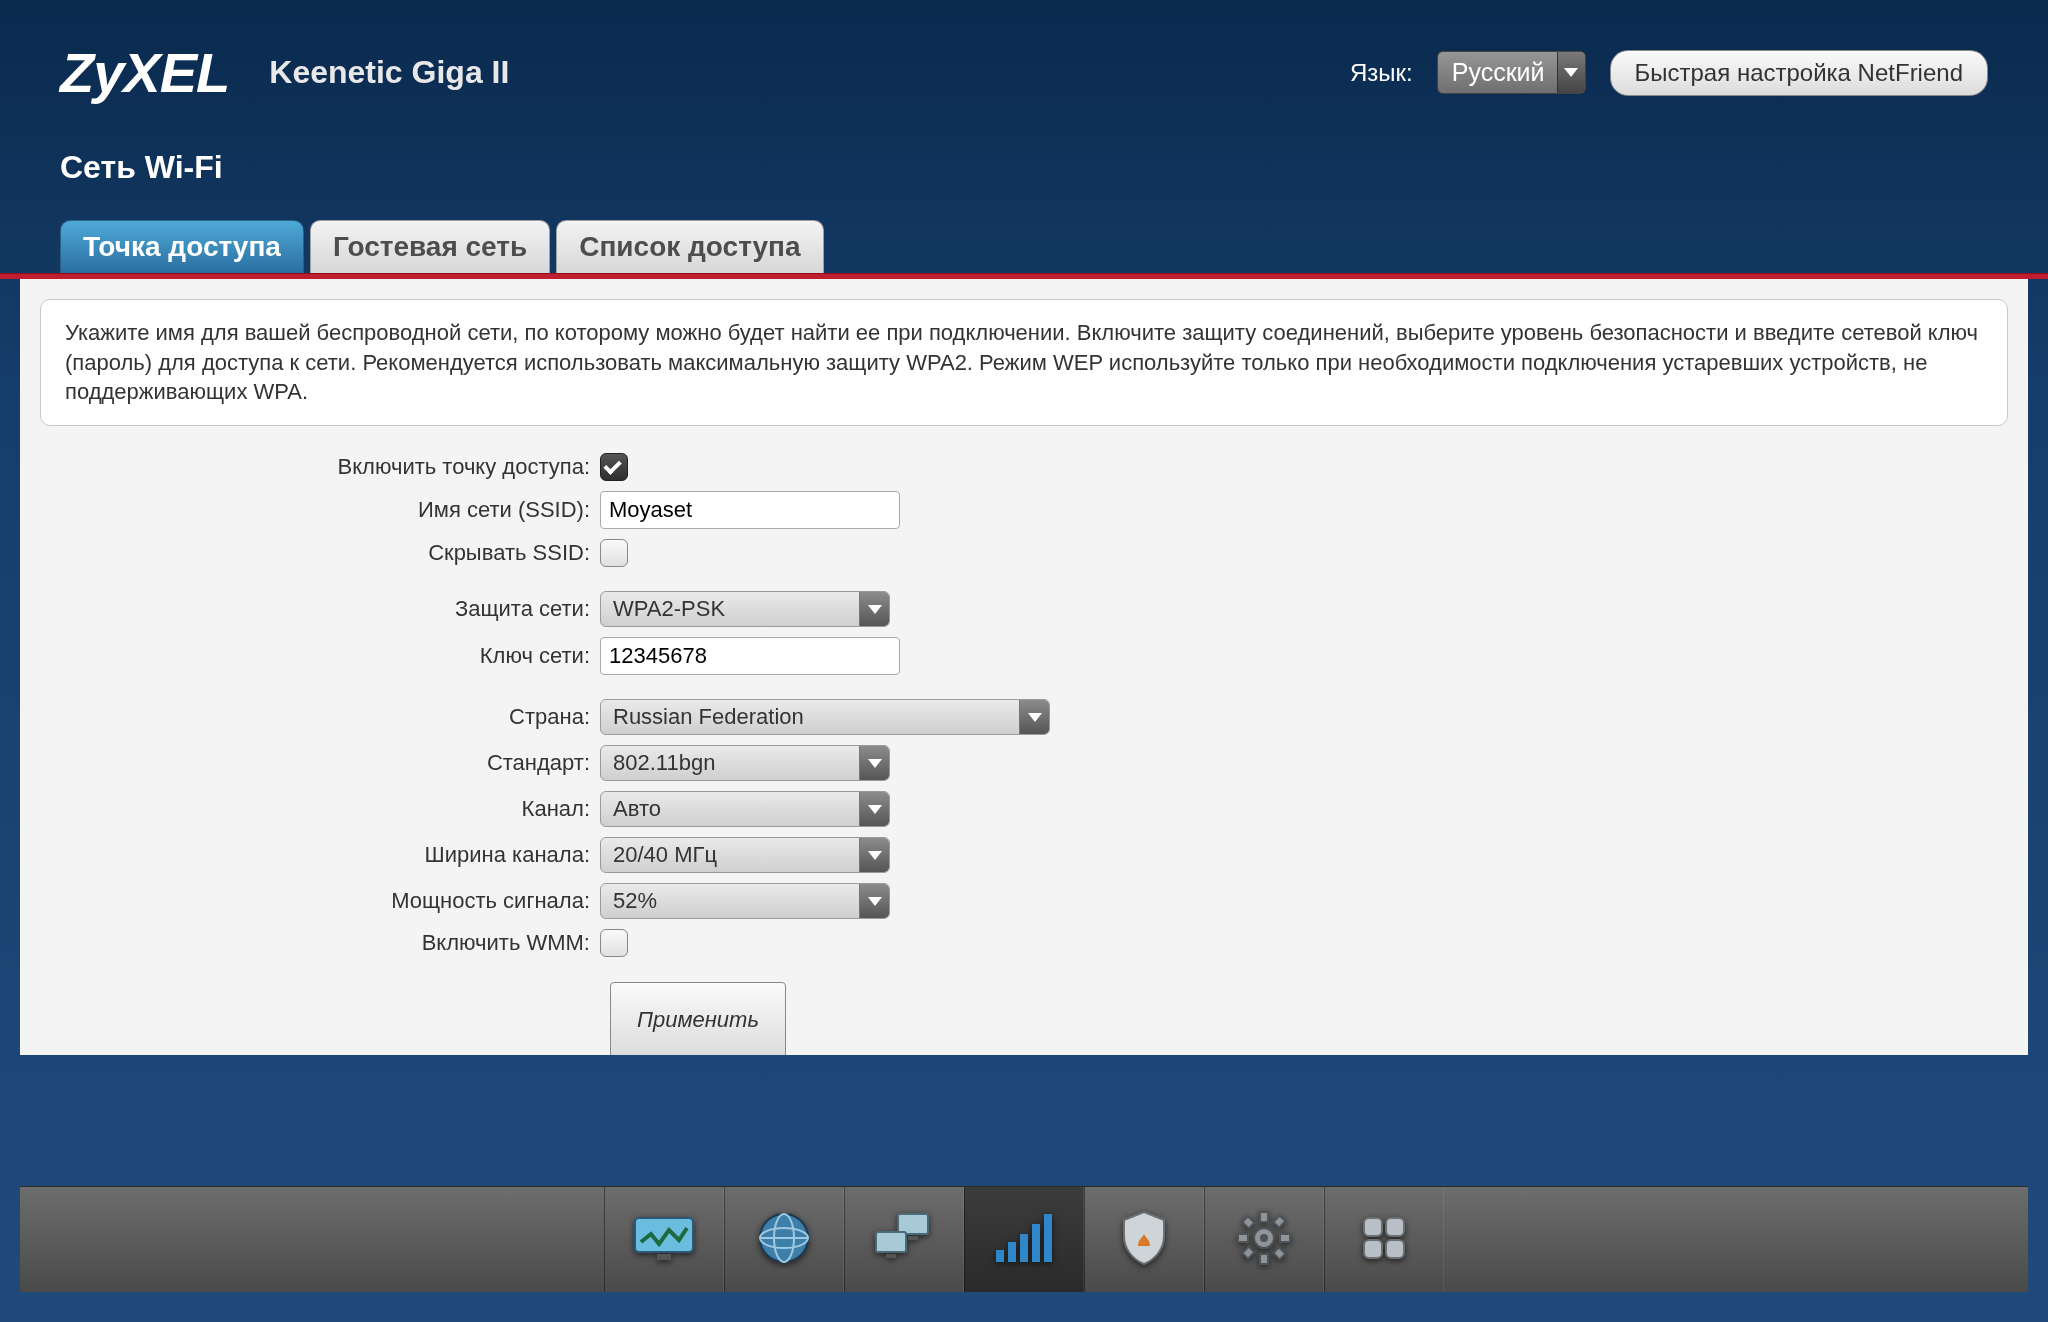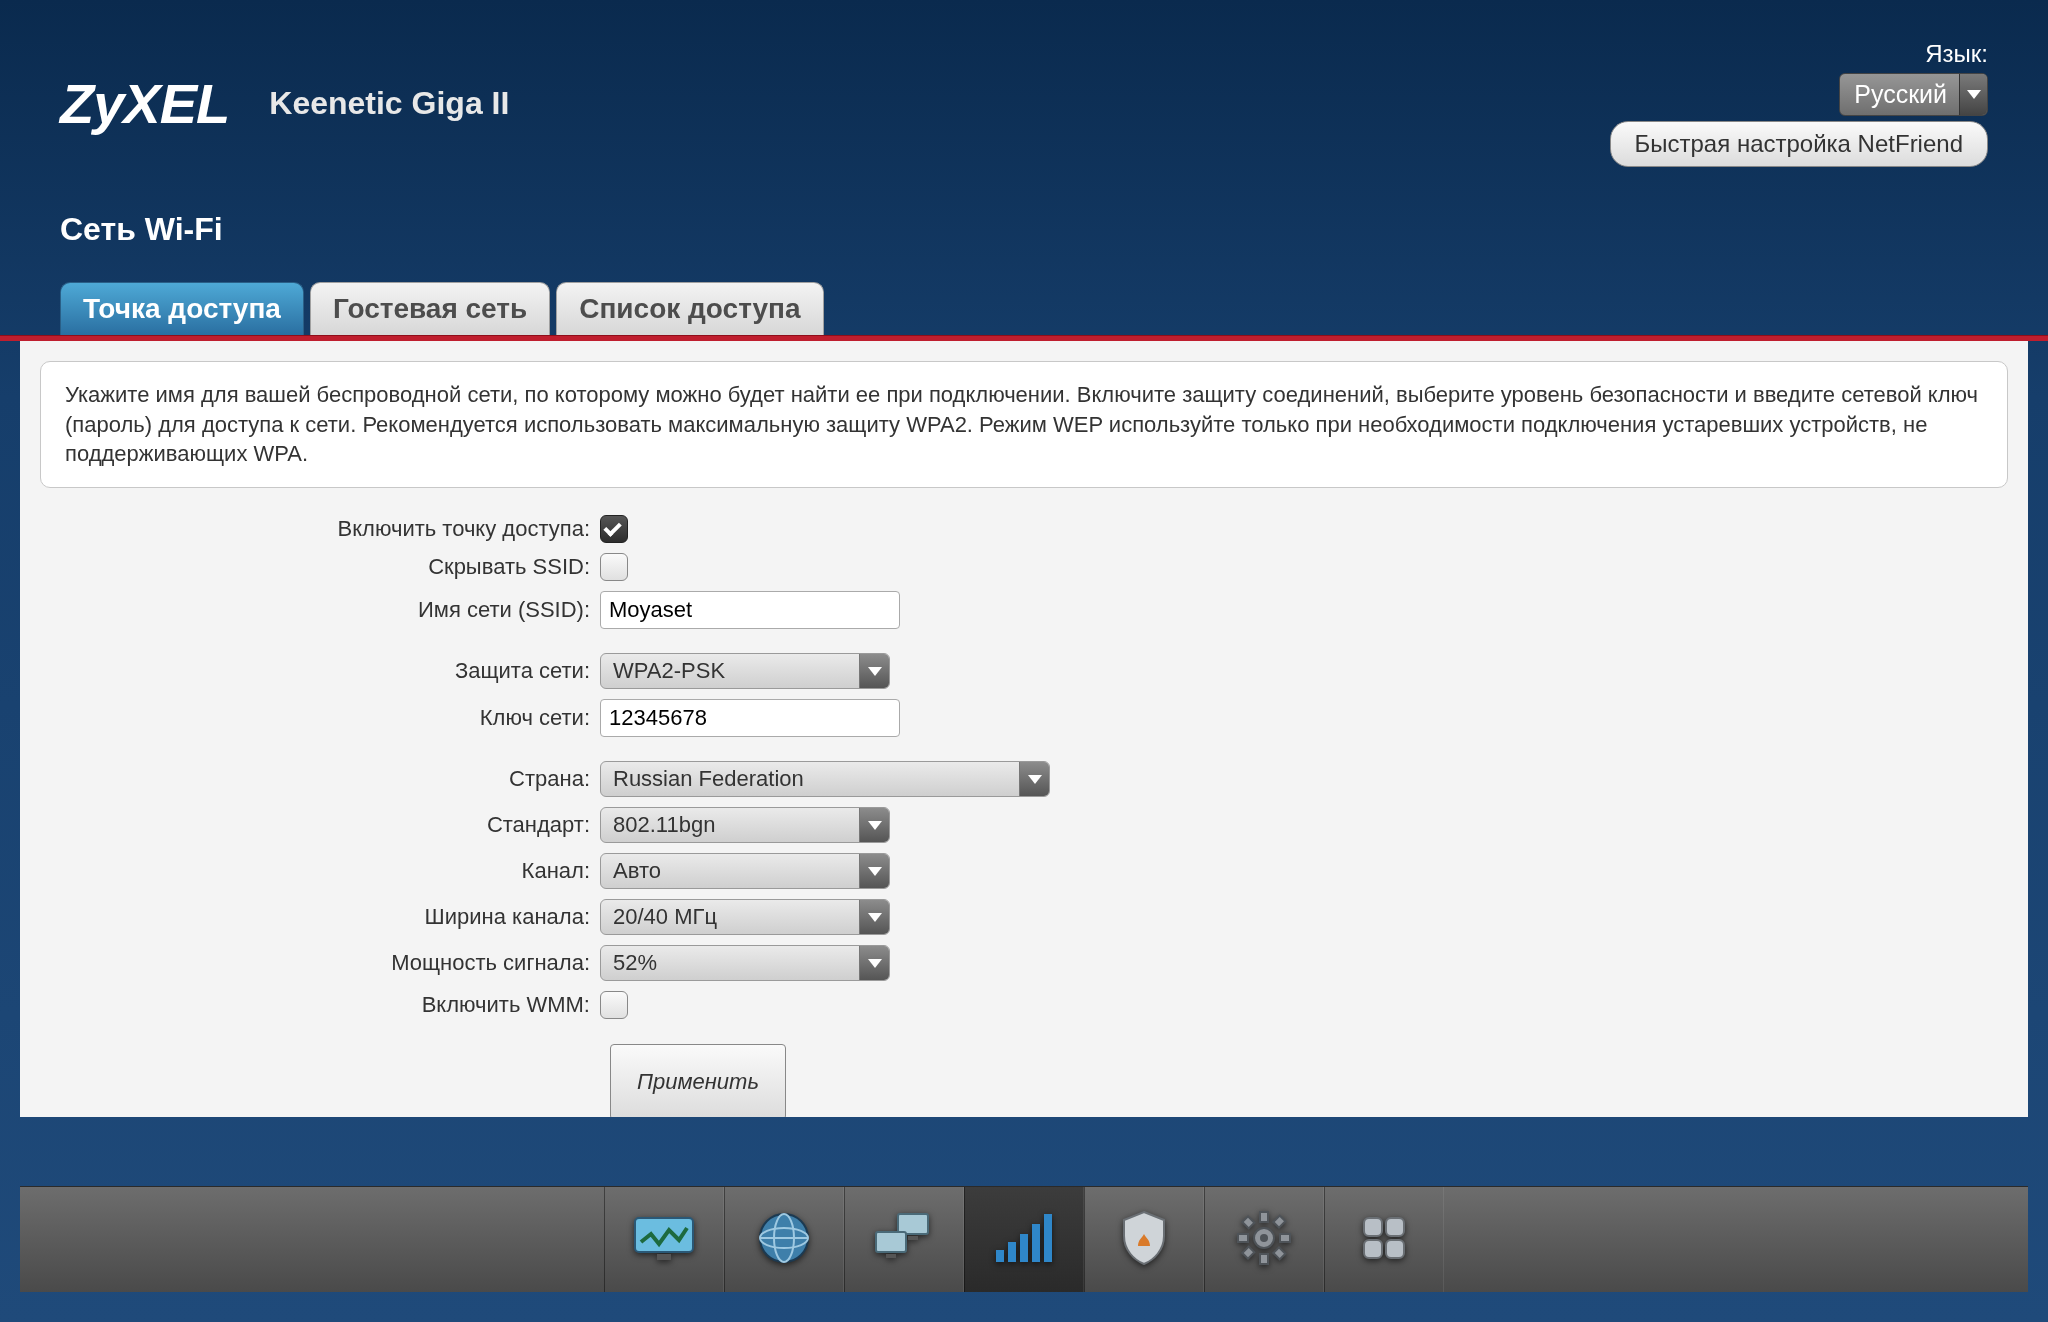--- a/index.html
+++ b/index.html
@@ -25,23 +25,22 @@
   margin-right: 40px;
 }
 .device-name {
   color: #e8e8e8;
   font-size: 32px;
   font-weight: bold;
 }
 .header-right {
   margin-left: auto;
   display: flex;
-  align-items: flex-end;
-  gap: 5px;
-  flex-direction: column;
+  align-items: center;
+  gap: 24px;
 }
 .lang-label {
   color: #fff;
   font-size: 24px;
 }
 .lang-select {
   background: linear-gradient(#969696,#6f6f6f);
   border: 1px solid #444;
   border-radius: 6px;
   padding: 6px 40px 6px 14px;
@@ -271,29 +270,29 @@
   <div class="form">
     <div class="row">
       <div class="lbl">Включить точку доступа:</div>
       <div class="ctl">
         <div class="check checked">
             <div class="checkmark"></div>
           </div>
       </div>
     </div>
     <div class="row">
+      <div class="lbl">Имя сети (SSID):</div>
+      <div class="ctl">
+          <input class="text-input w300" value="Moyaset" style="">
+        </div>
+    </div>
+    <div class="row">
       <div class="lbl">Скрывать SSID:</div>
       <div class="ctl">
           <div class="check"></div>
-        </div>
-    </div>
-    <div class="row">
-      <div class="lbl">Имя сети (SSID):</div>
-      <div class="ctl">
-          <input class="text-input w300" value="Moyaset" style="">
         </div>
     </div>
 
     <div class="gap"></div>
 
     <div class="row">
       <div class="lbl">Защита сети:</div>
       <div class="ctl">
         <div class="select sw280">
           <span>WPA2-PSK</span>

